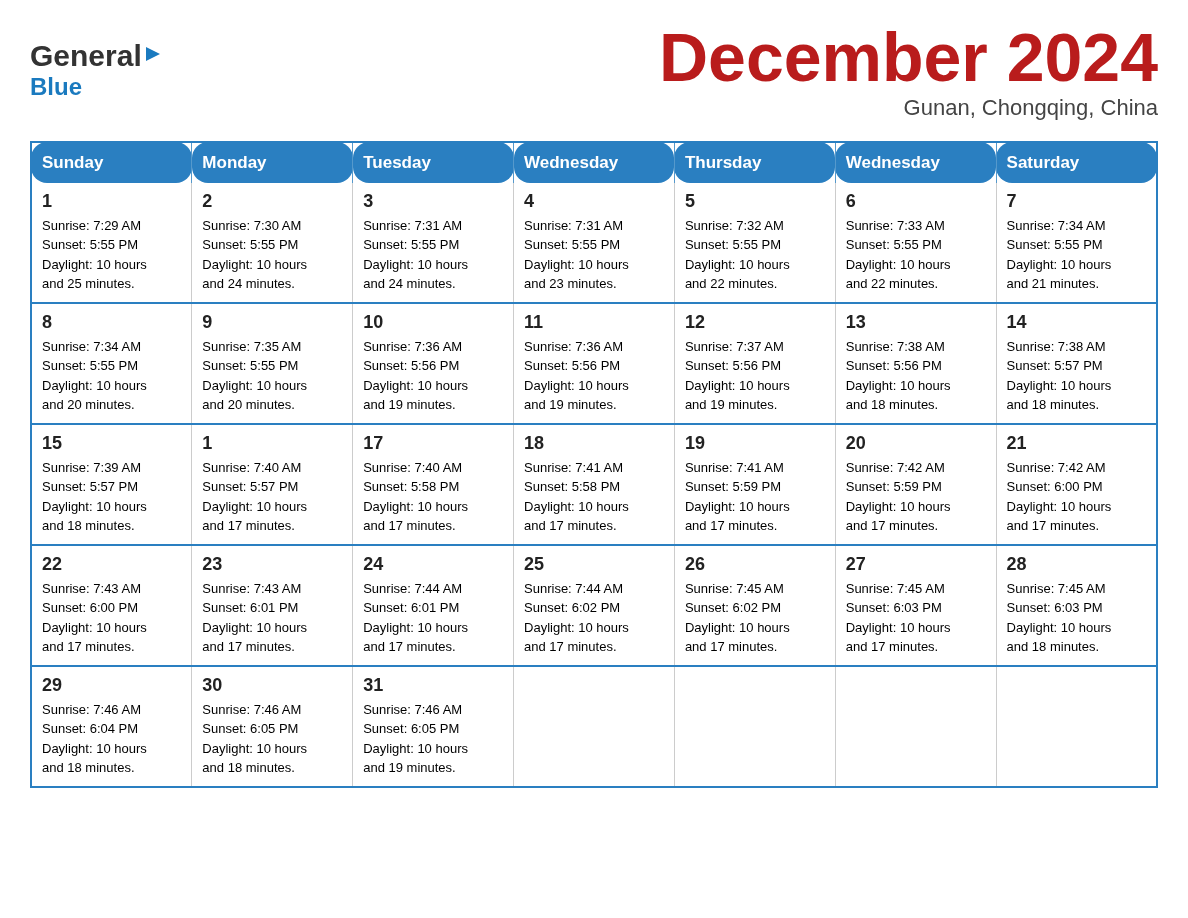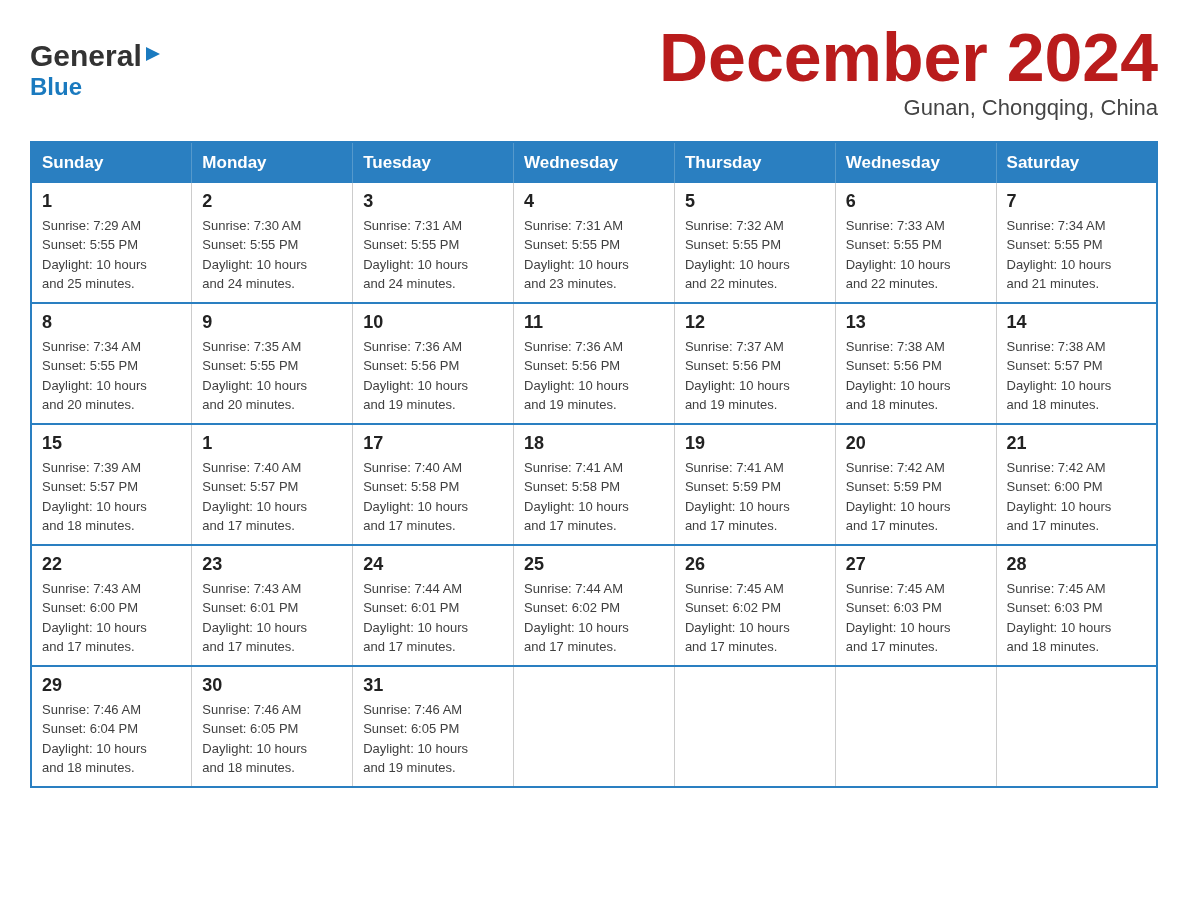--- a/index.html
+++ b/index.html
@@ -40,20 +40,21 @@
       border: 2px solid #2a7fc1;
     }
     .calendar-table th {
       background-color: #2a7fc1;
       color: #ffffff;
       font-size: 17px;
       font-weight: bold;
       padding: 10px 10px;
       text-align: left;
       border-right: 1px solid #5599cc;
+      border-radius: 16px;
     }
     .calendar-table th:last-child {
       border-right: none;
       margin-top: 24px;
     }
     .calendar-table td {
       vertical-align: top;
       padding: 8px 10px;
       border-right: 1px solid #ccc;
       border-bottom: 2px solid #2a7fc1;
@@ -67,21 +68,21 @@
       border-bottom: none;
     }
     .day-number {
       font-size: 18px;
       font-weight: bold;
       color: #222;
       margin-bottom: 4px;
     }
     .day-info {
       font-size: 13px;
-      color: #404040;
+      color: #000000;
       line-height: 1.5;
     }
     .empty-cell {
       background: #fff;
     }
     .logo-row {
       display: flex;
       align-items: center;
     }
     .logo-text-general {

